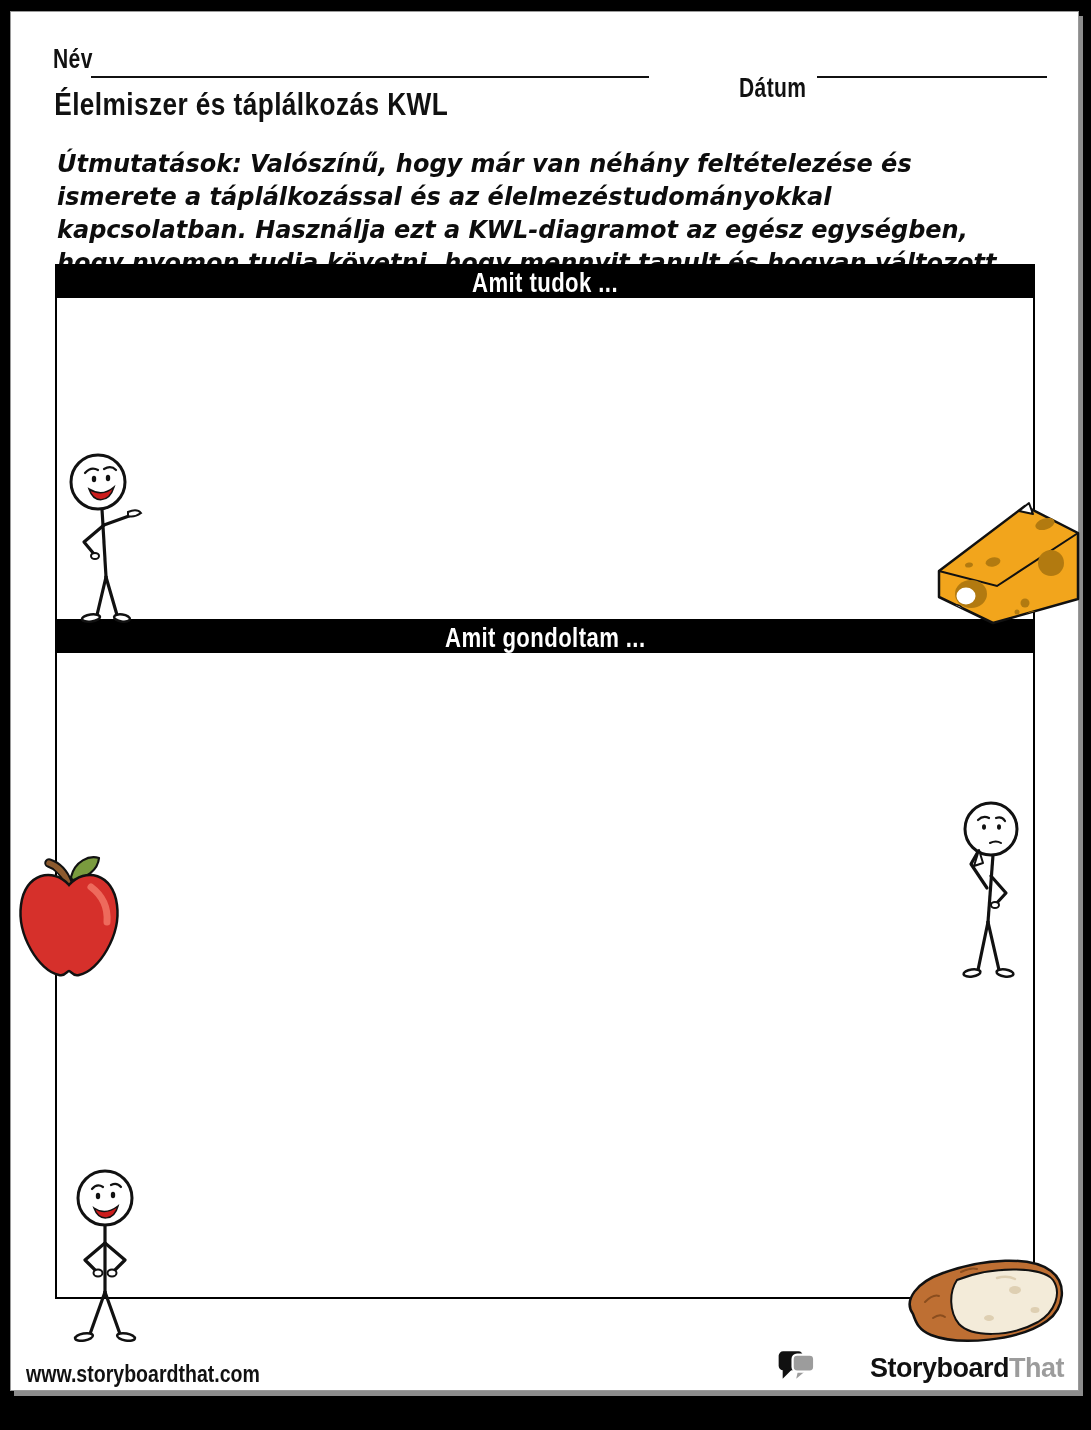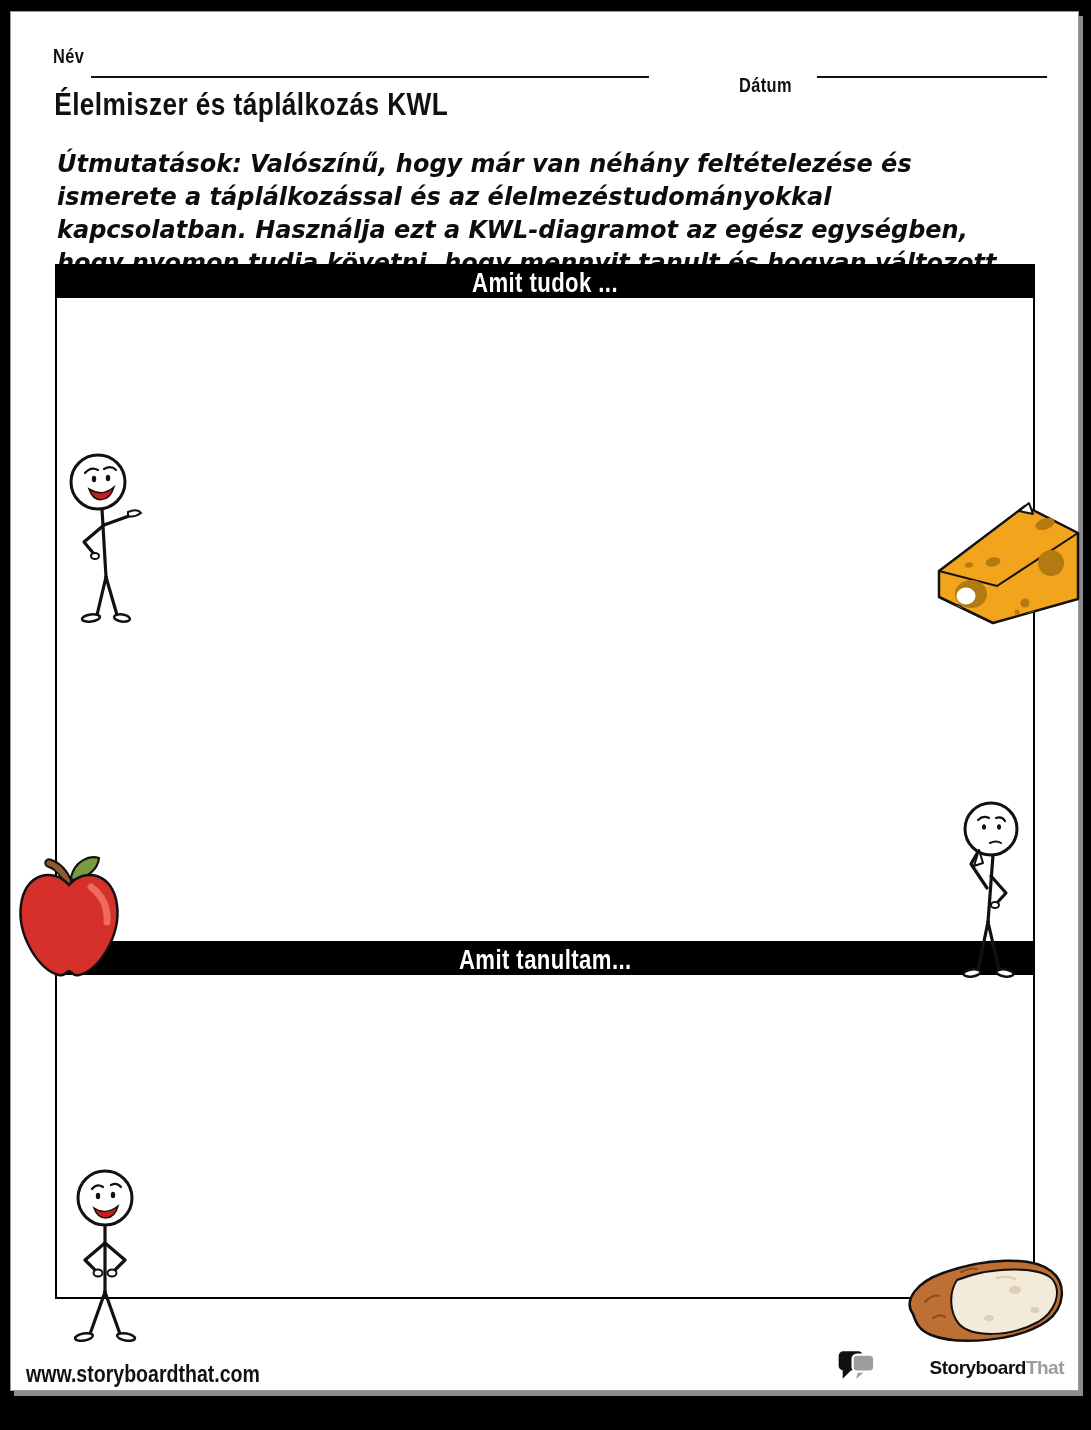--- a/index.html
+++ b/index.html
@@ -14,42 +14,42 @@
   .page {
     position:absolute; left:10px; top:11px;
     width:1069px; height:1380px;
     background:#fff;
     border:1px solid #9a9a9a;
     box-shadow:4px 5px 0 #8c8c8c;
   }
   .abs { position:absolute; }
   .cond { display:inline-block; transform:scaleX(0.78); transform-origin:0 50%; white-space:nowrap; }
   .cond-c { display:inline-block; transform:scaleX(0.82); transform-origin:50% 50%; white-space:nowrap; }
-  .field-label { font-weight:bold; font-size:21px; letter-spacing:0.5px;text-decoration:underline; }
+  .field-label { font-weight:bold; font-size:27px; letter-spacing:0.5px;text-decoration:underline; }
   .write-line { border-bottom:2px solid #111; height:2px; }
   .doc-title-wrap { left:0; top:74px; width:100%; text-align:left; }
   .doc-title { font-size:32px; font-weight:bold; letter-spacing:0.5px; }
   .instructions {
     left:46px; top:136px; width:952px;
     font-family:"DejaVu Sans", sans-serif;
     font-style:italic; font-weight:600;
     font-size:24px; line-height:1.38; color:#0d0d0d;
   }
   .kwl { left:44px; top:252px; width:980px; }
   .kwl-header {
     height:34px; background:#000; color:#fff;
     text-align:center; line-height:39px;
     font-size:27px; font-weight:bold; letter-spacing:0.5px;
   }
   .kwl-box { background:#fff; border-left:2px solid #000; border-right:2px solid #000; position:relative; }
   .kwl-box.last { border-bottom:2px solid #000; }
   .h1 { height:321px; } .h2 { height:322px; } .h3 { height:324px; }
   .footer-url { left:15px; top:1349px; font-size:23px; font-weight:bold; }
   .logo { top:1338px; right:14px; display:flex; align-items:center; gap:9px; }
-  .logo-text { font-size:19px; font-weight:600; letter-spacing:-0.5px;margin-left:41px; }
+  .logo-text { font-size:27px; font-weight:600; letter-spacing:-0.5px;margin-left:41px; }
   .logo-that { color:#9c9c9c; }
   svg { display:block; }
   .limb { fill:none; stroke:#111; stroke-width:3.2; stroke-linecap:round; stroke-linejoin:round; }
   .brow { fill:none; stroke:#111; stroke-width:2.2; stroke-linecap:round; }
 </style>
 </head>
 <body>
 
 <div class="page">
 
@@ -68,25 +68,25 @@
   </div>
 
   <div class="abs instructions">Útmutatások: Valószínű, hogy már van néhány feltételezése és ismerete a táplálkozással és az élelmezéstudományokkal kapcsolatban. Használja ezt a KWL-diagramot az egész egységben, hogy nyomon tudja követni, hogy mennyit tanult és hogyan változott megértése.</div>
 
   <div class="abs kwl">
     <div class="kwl-header">
       <span class="cond-c">Amit tudok ...</span>
     </div>
     <div class="kwl-box h1"></div>
 
+    <div class="kwl-header">
+      <span class="cond-c">Amit gondoltam ...</span>
+    </div>
     <div class="kwl-box h2"></div>
 
-    <div class="kwl-header">
-      <span class="cond-c">Amit tanultam...</span>
-    </div>
     <div class="kwl-box h3 last"></div>
   </div>
 
   <svg class="abs" style="left:50px; top:437px;" width="85" height="175" viewBox="0 0 85 175">
     <path class="limb" d="M43,76 L68,67"></path>
     <path class="limb" d="M43,76 L23,93 L33,105"></path>
     <path class="limb" d="M41,60 L45,128"></path>
     <path class="limb" d="M45,128 L36,166"></path>
     <path class="limb" d="M45,128 L56,166"></path>
     <ellipse cx="30" cy="169" rx="9" ry="3.5" fill="#fff" stroke="#111" stroke-width="2.5" transform="rotate(-8 30 169)"></ellipse>

